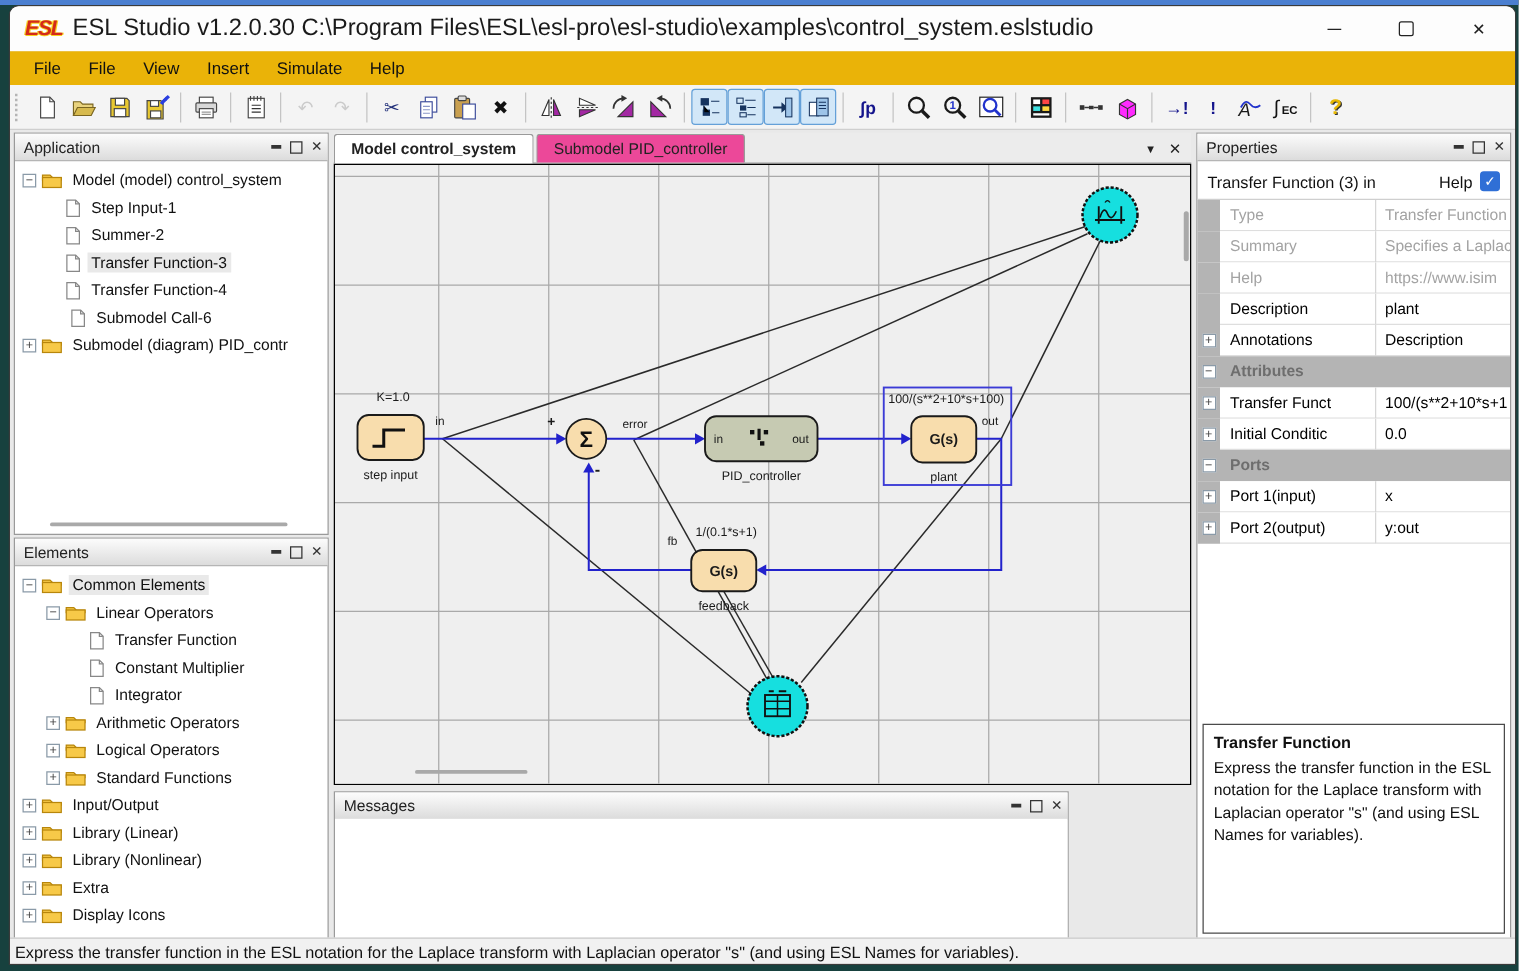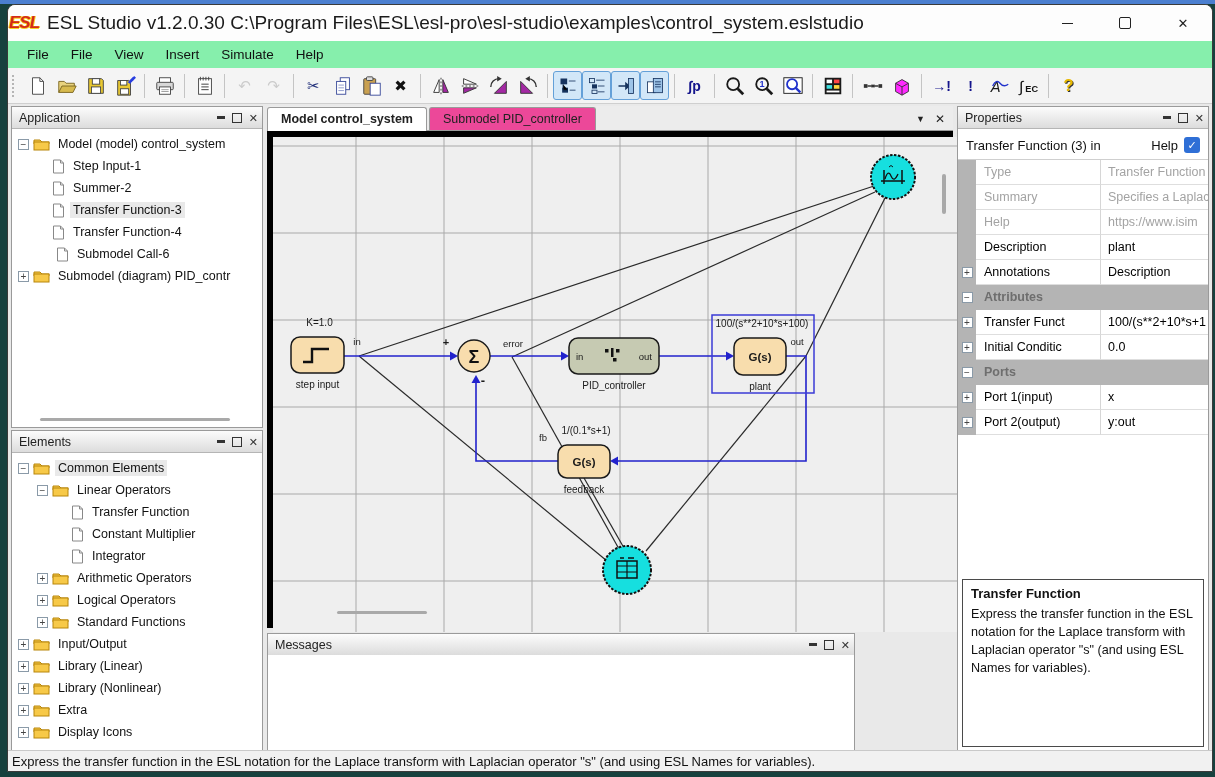--- a/index.html
+++ b/index.html
@@ -5,28 +5,28 @@
   html,body{margin:0;padding:0;}
   body{font-family:"Liberation Sans",sans-serif;-webkit-font-smoothing:antialiased;}
   .dj{font-family:"DejaVu Sans",sans-serif;}
   #screen{position:relative;width:1215px;height:777px;background:#17413e;overflow:hidden;}
   #top-strip{position:absolute;left:0;top:0;width:100%;height:4px;background:#4b7fd0;}
   #window{position:absolute;left:7px;top:4px;width:1206px;height:768px;background:#e9e9e9;
           border:1px solid #3a3a3a;border-radius:8px 8px 0 0;overflow:hidden;box-sizing:border-box;}
   
   #titlebar{position:absolute;left:0;top:0;width:100%;height:36px;background:#fdfdfd;display:flex;align-items:center;}
   #logo{font-style:italic;font-weight:bold;color:#d42a1a;text-shadow:1px 0 #f7d020,-1px 0 #f7d020,0 1px #f7d020;
-        font-size:17px;margin:0 8px 0 1px;letter-spacing:-1px;}
+        font-size:17px;margin:0 8px 0 12px;letter-spacing:-1px;}
   #win-title{font-size:19px;color:#1a1a1a;white-space:nowrap;}
   #win-controls{margin-left:auto;display:flex;height:100%;}
   .win-btn{width:58px;height:100%;display:flex;align-items:center;justify-content:center;color:#222;font-size:13px;}
   .win-btn .bar{width:11px;height:1px;background:#222;display:block;}
   .win-btn .box{width:10px;height:10px;border:1px solid #222;border-radius:2px;display:block;}
   
-  #menubar{position:absolute;left:0;top:36px;width:100%;height:27px;background:#86efac;display:flex;align-items:center;padding-left:8px;box-sizing:border-box;}
+  #menubar{position:absolute;left:0;top:36px;width:100%;height:27px;background:#eab308;display:flex;align-items:center;padding-left:8px;box-sizing:border-box;}
   .menu-item{font-size:13.5px;color:#111;padding:4px 11px;}
   
   #toolbar{position:absolute;left:0;top:63px;width:100%;height:36px;background:#f4f4f4;border-bottom:1px solid #cfcfcf;
            display:flex;align-items:center;padding-left:2px;box-sizing:border-box;}
   .tb-grip{width:5px;height:22px;border-left:2px dotted #b5b5b5;margin:0 4px 0 2px;}
   .tb-btn{width:27px;height:27px;display:flex;align-items:center;justify-content:center;border:1px solid transparent;border-radius:3px;}
   .tb-btn svg{display:block;}
   .tb-btn.active{background:#d2e7f8;border-color:#64a0d8;}
   .tb-btn.disabled{opacity:.45;}
   .tb-sep{width:1px;height:24px;background:#c4c4c4;margin:0 5px;}
@@ -47,21 +47,21 @@
   .expand-spacer{width:15px;flex:none;}
   .tree-ico{flex:none;margin-right:5px;display:flex;}
   .tree-label{padding:1px 3px;overflow:hidden;text-overflow:ellipsis;}
   .tree-label.sel{background:#e9e9e9;}
   
   #tabbar{position:absolute;display:flex;align-items:flex-end;background:#ececec;border-bottom:1px solid #9a9a9a;box-sizing:border-box;}
   .tab{font-size:12.5px;padding:4px 13px 4px;border:1px solid #9a9a9a;border-bottom:none;background:#ec4899;color:#222;
        border-radius:3px 3px 0 0;margin-right:2px;white-space:nowrap;}
   .tab.active{background:#fff;font-weight:bold;position:relative;top:1px;padding-bottom:5px;}
   #tab-tools{margin-left:auto;display:flex;align-items:center;gap:10px;padding:0 8px 4px;color:#222;font-size:11px;}
-  #canvas-wrap{position:absolute;border:6px solid #000000;background:#efefef;box-sizing:border-box;}
+  #canvas-wrap{position:absolute;border:1px solid #000000;background:#efefef;box-sizing:border-box;}
   .scroll-thumb{position:absolute;background:#a9a9a9;border-radius:2px;}
   
   #props-header{display:flex;align-items:center;padding:8px 8px 6px;font-size:13px;color:#111;}
   #props-help{margin-left:auto;display:flex;align-items:center;gap:6px;}
   #help-check{width:16px;height:16px;background:#2f6fd6;border-radius:3px;color:#fff;font-size:11px;
               display:flex;align-items:center;justify-content:center;}
   #props-table{font-size:12.5px;border-top:1px solid #cfcfcf;}
   .prow{display:grid;grid-template-columns:18px 124px 1fr;height:25px;line-height:25px;}
   .pgut{background:#b4b4b4;display:flex;align-items:center;justify-content:center;}
   .pgut .expand-box{margin:0;}

